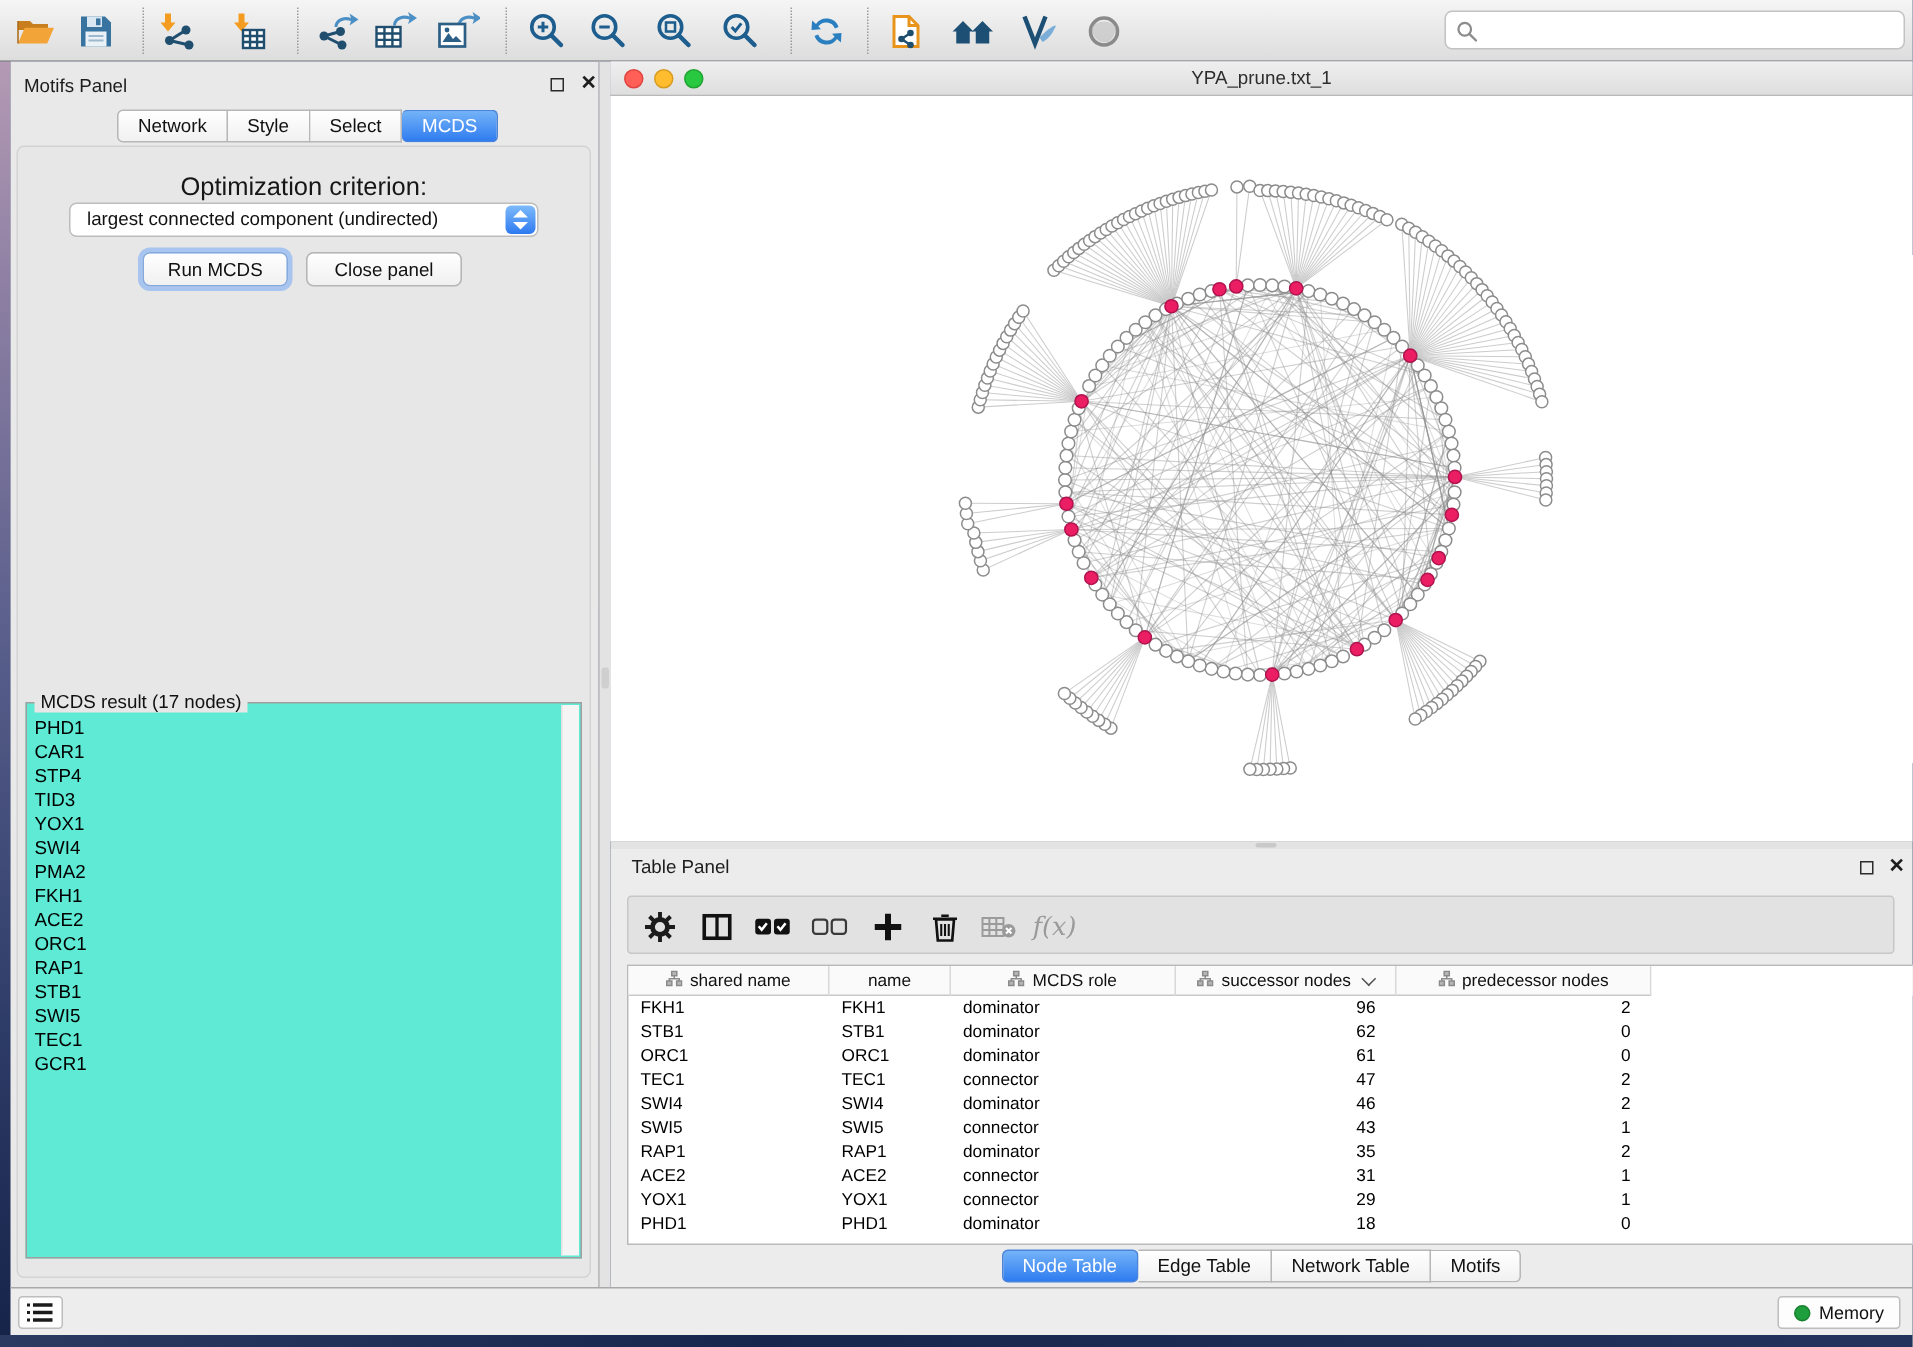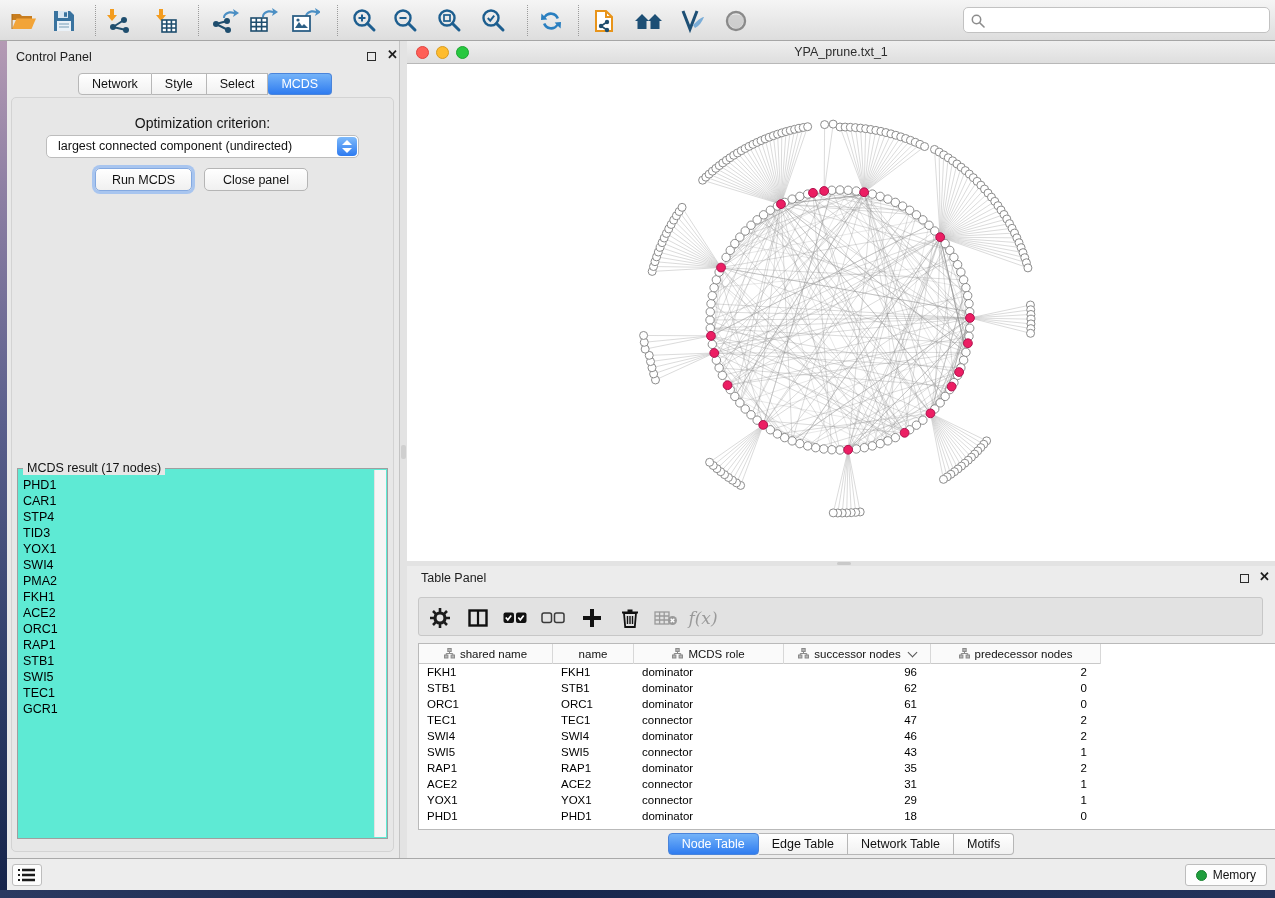--- a/index.html
+++ b/index.html
@@ -36,21 +36,21 @@
 
   .cp-tabs { position:absolute; left:71px; top:32px; height:22px; display:flex; }
   .tab-btn { height:22px; line-height:20px; padding:0 13px; font-size:12.5px; color:#111;
     background:linear-gradient(#ffffff,#f1f1f1); border:1px solid #b7b7b7; border-left:none; }
   .tab-btn:first-child { border-left:1px solid #b7b7b7; border-radius:4px 0 0 4px; }
   .tab-btn:last-child { border-radius:0 4px 4px 0; }
   .tab-btn.active { background:linear-gradient(#74b3f8,#2f7cf0); color:#fff; border-color:#4a84da; border-radius:4px; }
 
   .cp-content { position:absolute; left:4px; top:56px; width:383px; height:755px;
     background:#e7e7e7; border:1px solid #d3d3d3; border-radius:5px; }
-  .opt-label { position:absolute; left:0; right:0; top:17px; text-align:center; font-size:14px; color:#161616; }
+  .opt-label { position:absolute; left:0; right:0; top:17px; text-align:center; font-size:17px; color:#161616; }
   .opt-select { position:absolute; left:34px; top:37px; width:313px; height:23px; background:#fff;
     border:1px solid #bdbdbd; border-radius:5px; font-size:12.5px; line-height:21px; padding-left:11px; color:#111; }
   .opt-stepper { position:absolute; right:1px; top:1px; width:20px; height:19px; border-radius:4px;
     background:linear-gradient(#7ebafa,#2d7af0); }
   .opt-stepper i { position:absolute; left:5px; width:0; height:0; border-left:5px solid transparent; border-right:5px solid transparent; }
   .opt-stepper .up { top:3px; border-bottom:5px solid #fff; }
   .opt-stepper .dn { bottom:3px; border-top:5px solid #fff; }
   .btn { position:absolute; height:23px; background:linear-gradient(#ffffff,#f0f0f0);
     border:1px solid #b5b5b5; border-radius:5px; font:12.5px "Liberation Sans",sans-serif; color:#111; text-align:center; }
   .btn-run { left:83px; top:70px; width:97px; border-color:#84a9e0; box-shadow:0 0 0 3px rgba(116,169,246,.55); }
@@ -250,21 +250,21 @@
   <div class="search-box">
     <svg width="14" height="14" viewBox="0 0 14 14">
         <circle cx="5.5" cy="5.5" r="4.2" fill="none" stroke="#8c8c8c" stroke-width="1.5"></circle>
         <path d="M8.7 8.7L13 13" stroke="#8c8c8c" stroke-width="1.6" stroke-linecap="round"></path>
       </svg>
     <input placeholder="" style="">
   </div>
 </div>
 
 <div class="control-panel">
-  <div class="panel-title">Control Panel</div>
+  <div class="panel-title">Motifs Panel</div>
   <span class="win-float"></span>
   <span class="win-close">✕</span>
 
   <div class="cp-tabs" id="cp-tabs">
       <div class="tab-btn">Network</div>
       <div class="tab-btn">Style</div>
       <div class="tab-btn">Select</div>
       <div class="tab-btn active">MCDS</div>
     </div>
 

